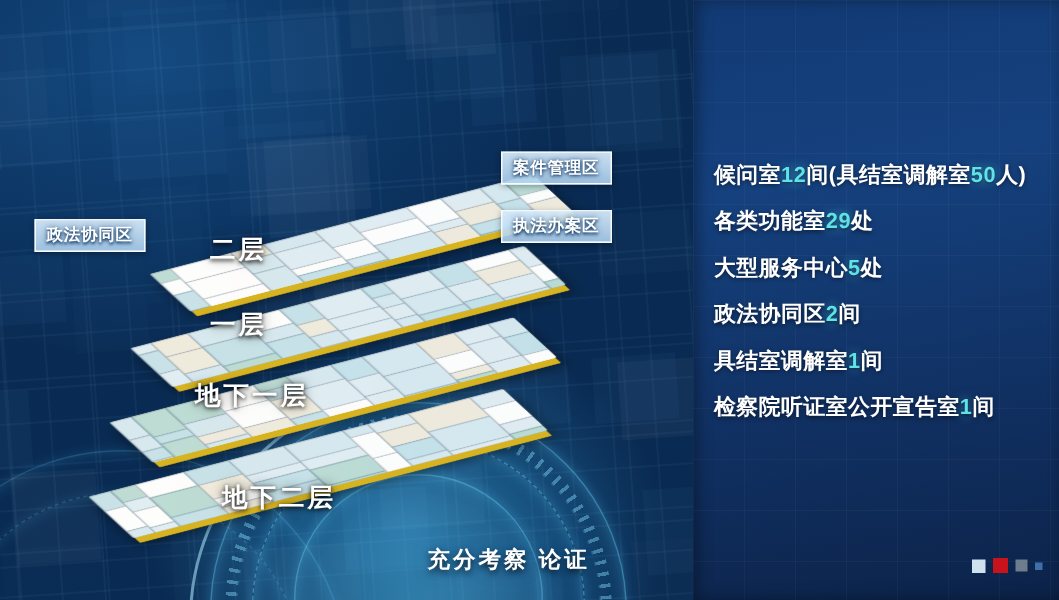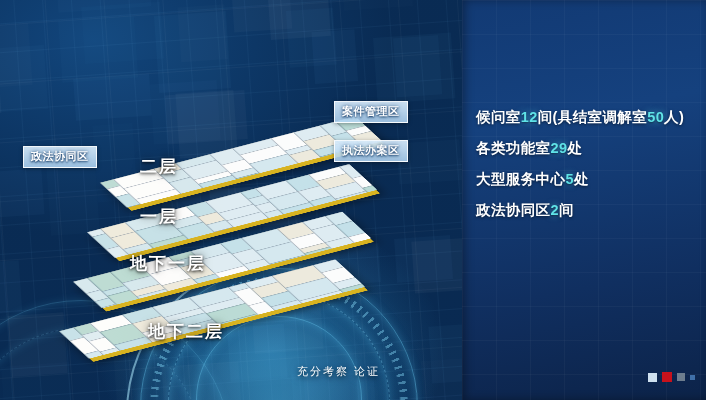--- a/index.html
+++ b/index.html
@@ -68,21 +68,21 @@
 
   
   #banner{position:absolute;left:78px;top:88px;width:236px;height:36px;
      background:linear-gradient(180deg,#1f5fa8 0%,#1a518f 45%,#123e71 100%);
      border-top:2px solid #b9d8f2;border-bottom:2px solid #b9d8f2;
      box-shadow:0 2px 10px rgba(0,0,0,.45), inset 0 0 18px rgba(120,190,240,.25);
      display:flex;align-items:center;justify-content:center;}
   #banner span{color:#fff;font-weight:700;font-size:20px;letter-spacing:3px;
      text-shadow:0 2px 4px rgba(0,0,0,.6);}
 
-  #footline{position:absolute;left:297px;top:364px;color:#fff;font-weight:400;font-size:11px;
+  #footline{position:absolute;left:285px;top:364px;color:#fff;font-weight:700;font-size:15px;
      letter-spacing:2px;text-shadow:0 2px 5px rgba(0,0,0,.8),0 0 10px rgba(20,90,150,.8);white-space:nowrap;}
 
   
   #panel{position:absolute;left:462px;top:0;width:244px;height:400px;
      background:linear-gradient(170deg,#123a74 0%,#15417e 30%,#102f60 70%,#0c2349 100%);
      box-shadow:inset 3px 0 10px rgba(0,0,0,.35);}
   #panel:before{content:"";position:absolute;inset:0;
      background-image:linear-gradient(rgba(255,255,255,.03) 1px,transparent 1px),
                       linear-gradient(90deg, rgba(255,255,255,.03) 1px,transparent 1px);
      background-size:34px 34px;}
@@ -359,20 +359,22 @@
 
     <div id="footline">充分考察 论证</div>
   </div>
 
   <div id="panel">
     <div id="list">
         <div class="li"><span>候问室</span><span class="num">12</span><span>间(具结室调解室</span><span class="num">50</span><span>人)</span></div>
         <div class="li"><span>各类功能室</span><span class="num">29</span><span>处</span></div>
         <div class="li"><span>大型服务中心</span><span class="num">5</span><span>处</span></div>
         <div class="li"><span>政法协同区</span><span class="num">2</span><span>间</span></div>
+        <div class="li"><span>具结室调解室</span><span class="num">1</span><span>间</span></div>
+        <div class="li"><span>检察院听证室公开宣告室</span><span class="num">1</span><span>间</span></div>
       </div>
     <div id="dots">
         <span class="dot" style="width: 9px; height: 9px; background: rgb(207, 225, 239);"></span>
         <span class="dot" style="width: 10px; height: 10px; background: rgb(200, 18, 28);"></span>
         <span class="dot" style="width: 8px; height: 8px; background: rgb(109, 125, 142);"></span>
         <span class="dot" style="width: 5px; height: 5px; background: rgb(63, 111, 168);"></span>
       </div>
   </div>
 
 </div>

